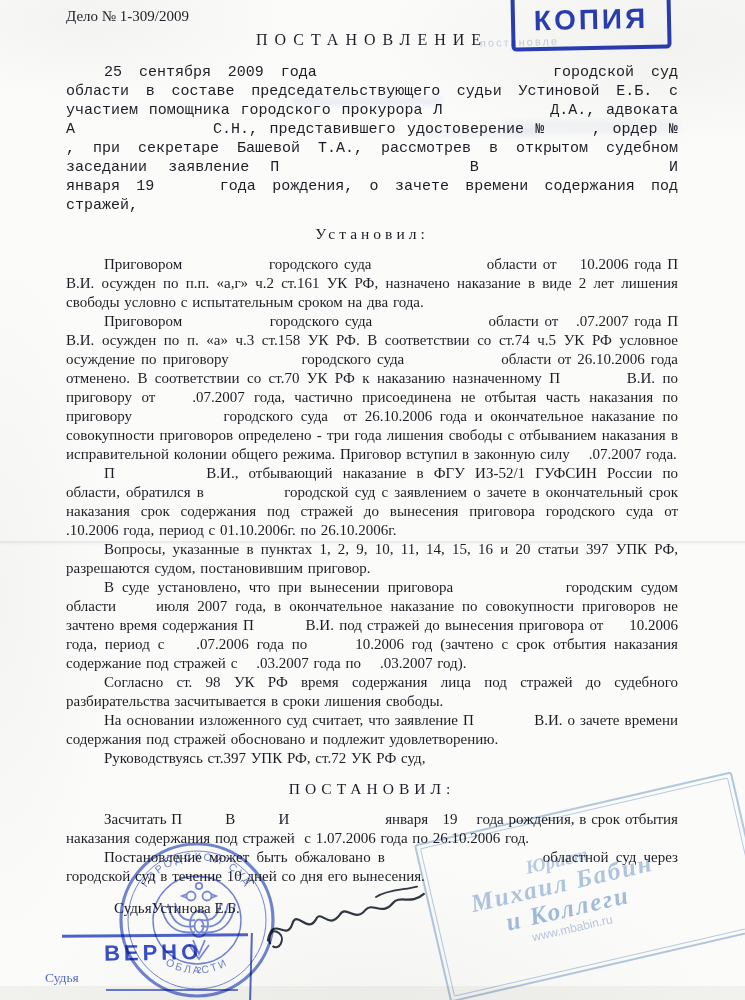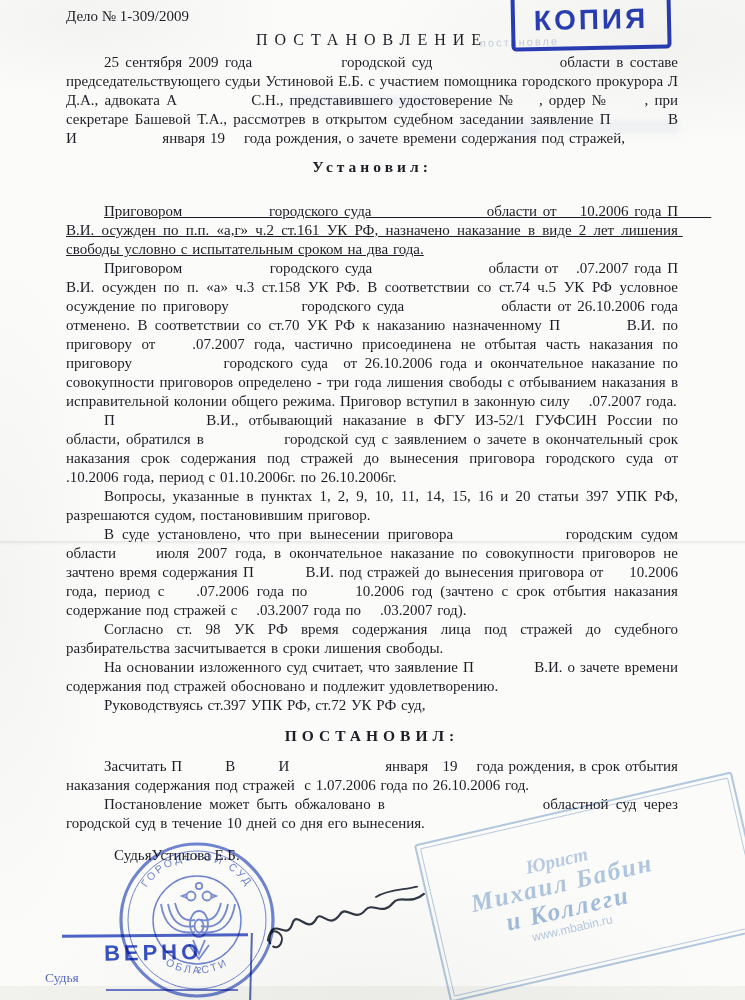--- a/index.html
+++ b/index.html
@@ -11,28 +11,28 @@
       radial-gradient(ellipse 420px 160px at 88% 4%, rgba(120,120,115,.07), transparent 70%),
       radial-gradient(ellipse 500px 200px at 50% 100%, rgba(120,120,115,.05), transparent 75%),
       radial-gradient(ellipse 160px 500px at 0% 60%, rgba(120,120,115,.05), transparent 75%);
     overflow:hidden;
     font-family:"Liberation Serif","DejaVu Serif",serif;
     color:#1d1d26;
   }
   .content{position:absolute;left:66px;top:8px;width:612px;z-index:2;}
   .case-number{font-size:15px;margin:0;}
   .doc-title{text-align:center;font-size:16px;font-weight:400;letter-spacing:7px;margin:6px 0 0;}
-  .section-heading{text-align:center;font-size:15.5px;font-weight:700;letter-spacing:4px;margin:10px 0 0;}
+  .section-heading{text-align:center;font-size:15.5px;font-weight:400;letter-spacing:4px;margin:10px 0 0;}
   .section-heading.res{margin-top:12px;letter-spacing:5px;}
   p.body{
     margin:0;font-size:15px;line-height:19px;text-align:justify;
     text-indent:38px;white-space:pre-wrap;word-spacing:1px;
   }
-  p.body.first{margin-top:4px;}
-  p.body.after-h{margin-top:26px;text-decoration:underline;}
+  p.body.first{margin-top:14px;font-family:Liberation Mono, monospace;}
+  p.body.after-h{margin-top:12px;}
   p.body.after-res{margin-top:12px;}
   .sign-row{display:flex;margin-top:14px;font-size:15px;padding-left:48px;}
   .judge-name{white-space:nowrap;}
   
   .stamp{position:absolute;mix-blend-mode:multiply;}
   .copy-stamp{
     left:511px;top:-10px;width:152px;height:52px;border:4px solid #2136b6;border-radius:5px;
     display:flex;align-items:center;justify-content:center;transform:rotate(-1.2deg);
     font-family:"Liberation Sans","DejaVu Sans",sans-serif;font-weight:700;font-size:28px;
     letter-spacing:3px;color:#2136b6;z-index:3;opacity:.96;

